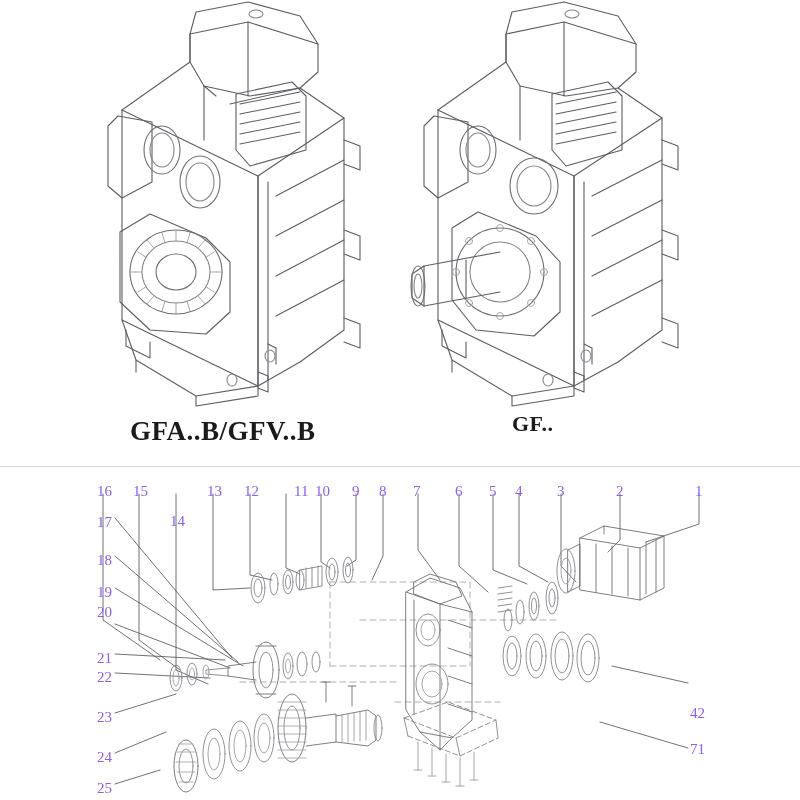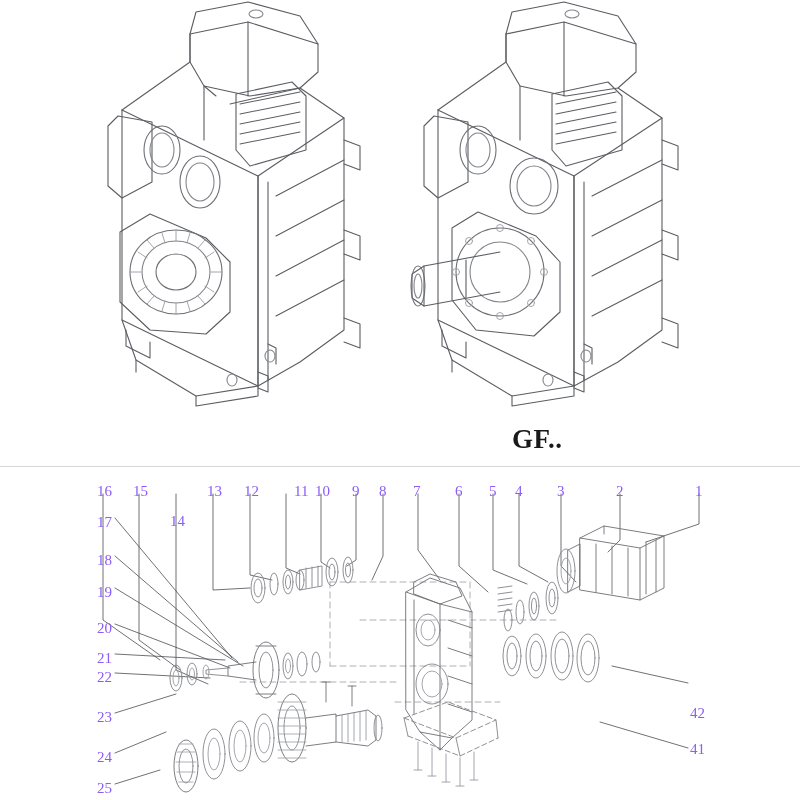--- a/index.html
+++ b/index.html
@@ -45,22 +45,22 @@
     letter-spacing: 0.5px;
     white-space: nowrap;
   }
   #caption-left {
     left: 130px;
     top: 416px;
     font-size: 27px;
   }
   #caption-right {
     left: 512px;
-    top: 424px;
-    font-size: 27px;
+    top: 411px;
+    font-size: 22px;
   }
 
   svg { display: block; }
 
   .lbl {
     position: absolute;
     font-family: Liberation Serif, serif;
     font-size: 15px;
     color: #8b5cf6;
     white-space: nowrap;
@@ -218,20 +218,21 @@
 
           <path d="M442 330 L442 346 L466 358 L466 342"></path>
           <path d="M574 372 L584 376 L584 392 L574 388"></path>
           <path d="M584 344 L592 348 L592 364"></path>
           <ellipse cx="586" cy="356" rx="5" ry="6" stroke="#83858a"></ellipse>
           <ellipse cx="548" cy="380" rx="5" ry="6" stroke="#83858a"></ellipse>
         </g>
       </g>
     </svg>
 
+    <div class="caption" id="caption-left">GFA..B/GFV..B</div>
     <div class="caption" id="caption-right">GF..</div>
   </div>
 
   <div class="divider"></div>
 
   <div class="section" id="bottom-section">
 
     <svg width="800" height="330" viewBox="0 0 800 330">
       <g fill="none" stroke="#7b7d82" stroke-width="0.9" stroke-linejoin="round" stroke-linecap="round">
 
@@ -470,27 +471,27 @@
       <div class="lbl" style="left:515px; top:13px;">4</div>
       <div class="lbl" style="left:557px; top:13px;">3</div>
       <div class="lbl" style="left:616px; top:13px;">2</div>
       <div class="lbl" style="left:695px; top:13px;">1</div>
     </div>
 
     <div>
       <div class="lbl" style="left:97px; top:44px;">17</div>
       <div class="lbl" style="left:97px; top:82px;">18</div>
       <div class="lbl" style="left:97px; top:114px;">19</div>
-      <div class="lbl" style="left:97px; top:150px;text-align:center;">20</div>
+      <div class="lbl" style="left:97px; top:134px;text-align:center;">20</div>
       <div class="lbl" style="left:97px; top:180px;">21</div>
       <div class="lbl" style="left:97px; top:199px;">22</div>
       <div class="lbl" style="left:97px; top:239px;">23</div>
       <div class="lbl" style="left:97px; top:279px;">24</div>
       <div class="lbl" style="left:97px; top:310px;">25</div>
     </div>
 
     <div>
       <div class="lbl" style="left:690px; top:206px;margin-top:29px;">42</div>
-      <div class="lbl" style="left:690px; top:271px;">41</div>
+      <div class="lbl" style="left:690px; top:271px;">71</div>
     </div>
 
   </div>
 </div>
 
 </body></html>

